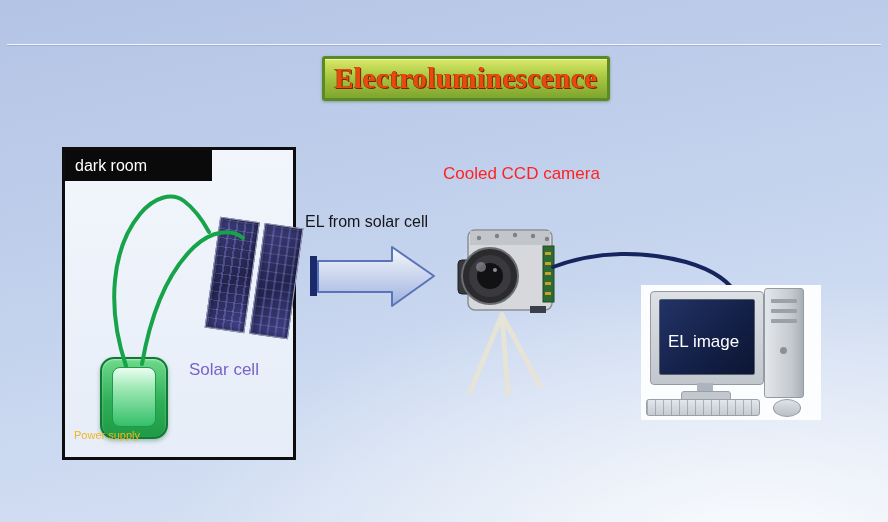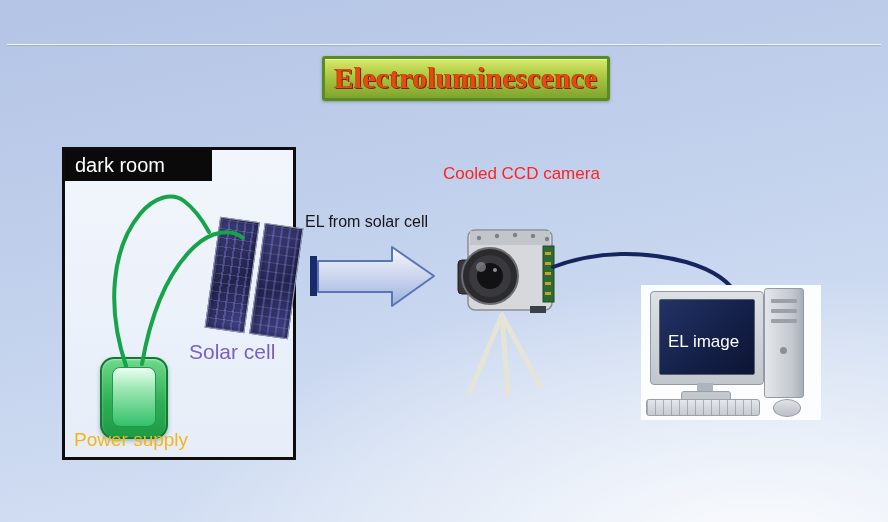--- a/index.html
+++ b/index.html
@@ -32,52 +32,52 @@
   }
 
   
   #dark-room{
     position:absolute;left:62px;top:147px;width:228px;height:307px;
     border:3px solid #0d0d0d;
     background:linear-gradient(180deg,#f2f6fc 0%,#e6edf8 100%);
   }
   #dark-room-header{
     position:absolute;left:0;top:0;width:147px;height:31px;background:#0a0a0a;
-    color:#fff;font-size:20px;display:flex;align-items:center;padding-left:10px;box-sizing:border-box;
+    color:#fff;font-size:16px;display:flex;align-items:center;padding-left:10px;box-sizing:border-box;
   }
 
   
   #solar-cell{
     position:absolute;left:212px;top:222px;width:84px;height:112px;
     transform:rotate(8deg);display:flex;gap:5px;
   }
   .solar-panel{
     flex:1;border:1px solid #9aa3c0;
     background-color:#2c2c5a;
     background-image:
       repeating-linear-gradient(0deg, rgba(255,255,255,0.14) 0 1px, transparent 1px 9px),
       repeating-linear-gradient(90deg, rgba(150,160,255,0.28) 0 2px, transparent 2px 8px),
       linear-gradient(145deg,#3d3d7a 0%,#23234e 55%,#44448a 100%);
     box-shadow:inset 0 0 6px rgba(0,0,10,0.6);
   }
-  #solar-cell-label{left:189px;top:340px;font-size:21px;color:var(--c-solar_label,#7a5fc8);}
+  #solar-cell-label{left:189px;top:360px;font-size:17px;color:var(--c-solar_label,#7a5fc8);}
 
   
   #power-supply{
     position:absolute;left:100px;top:357px;width:64px;height:78px;
     border:2px solid #0f7a33;border-radius:14px;
     background:linear-gradient(180deg,#6fd98a 0%,#2fae57 55%,#1f9a45 100%);
     box-shadow:0 2px 4px rgba(20,80,40,0.35), inset 0 1px 2px rgba(255,255,255,0.5);
   }
   #power-supply-core{
     position:absolute;left:10px;top:8px;right:10px;bottom:10px;border-radius:8px;
     background:linear-gradient(180deg,#eafff0 0%,#9ee8b4 35%,#34c06a 100%);
     border:1px solid #1d9a4a;
   }
-  #power-supply-label{left:74px;top:429px;font-size:19px;color:var(--c-power_label,#f2b51e);}
+  #power-supply-label{left:74px;top:429px;font-size:11px;color:var(--c-power_label,#f2b51e);}
 
   
   #el-from-label{left:305px;top:213px;font-size:16px;color:#16161a;}
   #ccd-camera-label{left:443px;top:164px;font-size:17px;color:var(--c-camera_label,#ff2222);}
 
   
   #camera-glow{
     position:absolute;left:444px;top:218px;width:116px;height:110px;border-radius:50%;
     background:radial-gradient(closest-side, rgba(255,255,255,0.95), rgba(255,255,255,0) 75%);
   }

